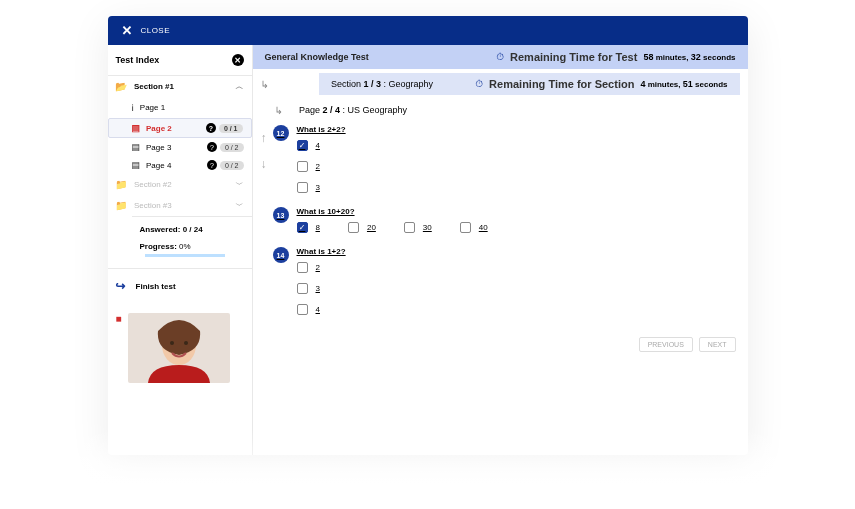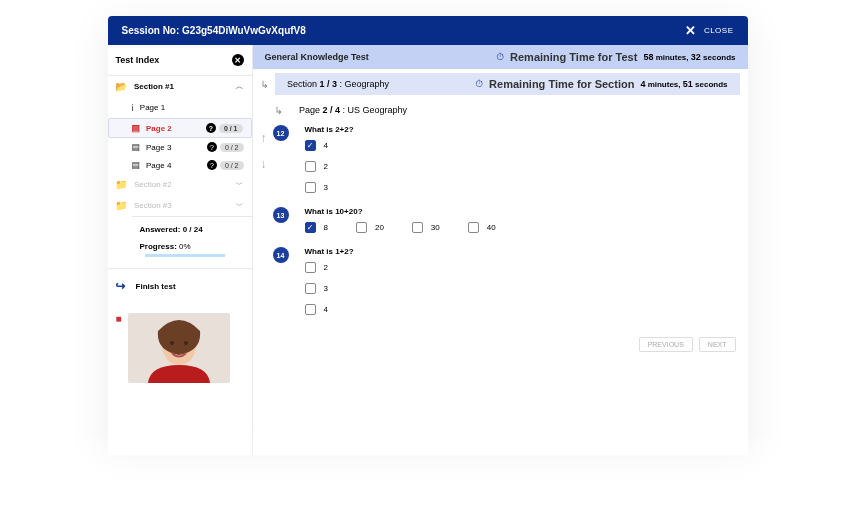--- a/index.html
+++ b/index.html
@@ -51,54 +51,53 @@
 .bar1 { background: #c3d1f5; display: flex; align-items: center; justify-content: space-between; padding: 6px 12px; font-size: 9px; }
 .bar1-left { font-weight: bold; color: #222; }
 .timer-group { display: flex; align-items: center; gap: 6px; }
 .clock-icon { color: #1c3f9e; font-size: 10px; }
 .timer-label { color: #333; font-size: 11px; font-weight: bold; }
 .timer-val { font-weight: bold; font-size: 8px; }
 .timer-val b { font-size: 9px; }
 
 .bar2-wrap { display: flex; align-items: center; gap: 6px; padding: 4px 0 4px 8px; }
 .arrow-in { color: #888; font-size: 10px; }
-.bar2 { background: #dde4f7; display: flex; align-items: center; justify-content: space-between; padding: 5px 12px; font-size: 9px; flex: 1; margin-right: 8px; }
+.bar2 { background: #dde4f7; display: flex; align-items: center; justify-content: space-between; padding: 5px 12px; font-size: 9px; flex: 1; margin-right: 8px; margin-left: 44px; }
 .bar2-left .num { font-weight: bold; }
 
 .bar3-wrap { display: flex; align-items: center; gap: 6px; padding: 2px 0 2px 22px; }
 .bar3 { padding: 4px 10px; font-size: 9px; flex: 1; }
 .bar3 .num { font-weight: bold; }
 
 .nav-arrows { display: flex; flex-direction: column; gap: 12px; padding: 10px 0 0 8px; }
 .nav-arrow { color: #aaa; font-size: 12px; cursor: pointer; }
 
 .content { display: flex; }
 .questions { flex: 1; padding: 4px 12px 4px 6px; font-size: 8px; }
-.q-block { display: flex; gap: 16px; margin-bottom: 14px; }
+.q-block { display: flex; gap: 8px; margin-bottom: 14px; text-decoration: underline; }
 .q-num { width: 16px; height: 16px; background: #1c3f9e; color: #fff; border-radius: 50%; display: flex; align-items: center; justify-content: center; font-size: 7px; font-weight: bold; }
 .q-body { flex: 1; }
 .q-title { font-weight: bold; margin-bottom: 6px; }
 .options { display: flex; flex-direction: column; gap: 10px; }
 .options.horizontal { flex-direction: row; gap: 28px; }
 .opt { display: flex; align-items: center; gap: 8px; cursor: pointer; }
 .cb { width: 11px; height: 11px; border: 1.2px solid #888; border-radius: 2px; display: flex; align-items: center; justify-content: center; }
 .cb.checked { background: #1c3f9e; border-color: #1c3f9e; color: #fff; }
 .cb.checked::after { content: "✓"; font-size: 8px; }
 
 .bottom-nav { display: flex; justify-content: flex-end; gap: 6px; padding: 4px 12px 0; }
 .nav-btn { border: 1px solid #ddd; padding: 3px 8px; font-size: 7px; color: #aaa; background: #fff; border-radius: 2px; cursor: pointer; }
 
 .fade { position: absolute; left: 0; right: 0; bottom: 0; height: 80px; background: linear-gradient(to bottom, rgba(255,255,255,0), #fff 70%); pointer-events: none; }
 </style>
 </head>
 <body>
 
 <div class="modal">
   <div class="header">
-    <div class="header-title">Session No: G23g54DiWuVwGvXqufV8</div>
     <div class="header-right">
       <span class="close-x">✕</span>
       <span class="close-text">CLOSE</span>
     </div>
   </div>
 
   <div class="body">
     <div class="sidebar">
       <div class="sidebar-head">
         <span>Test Index</span>

